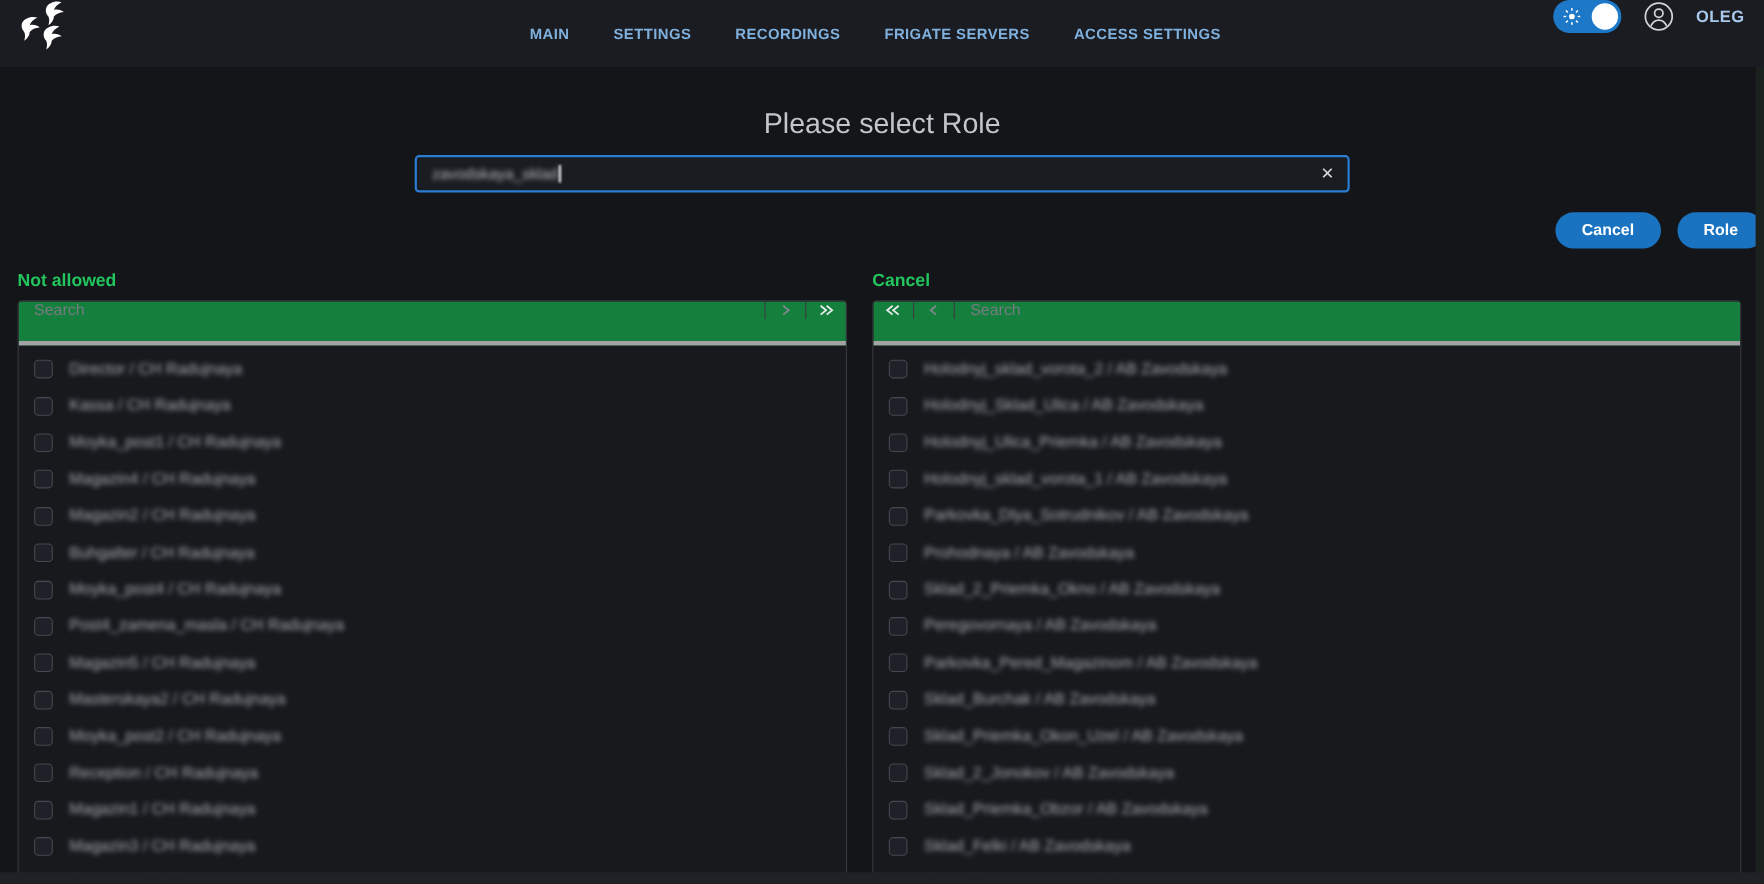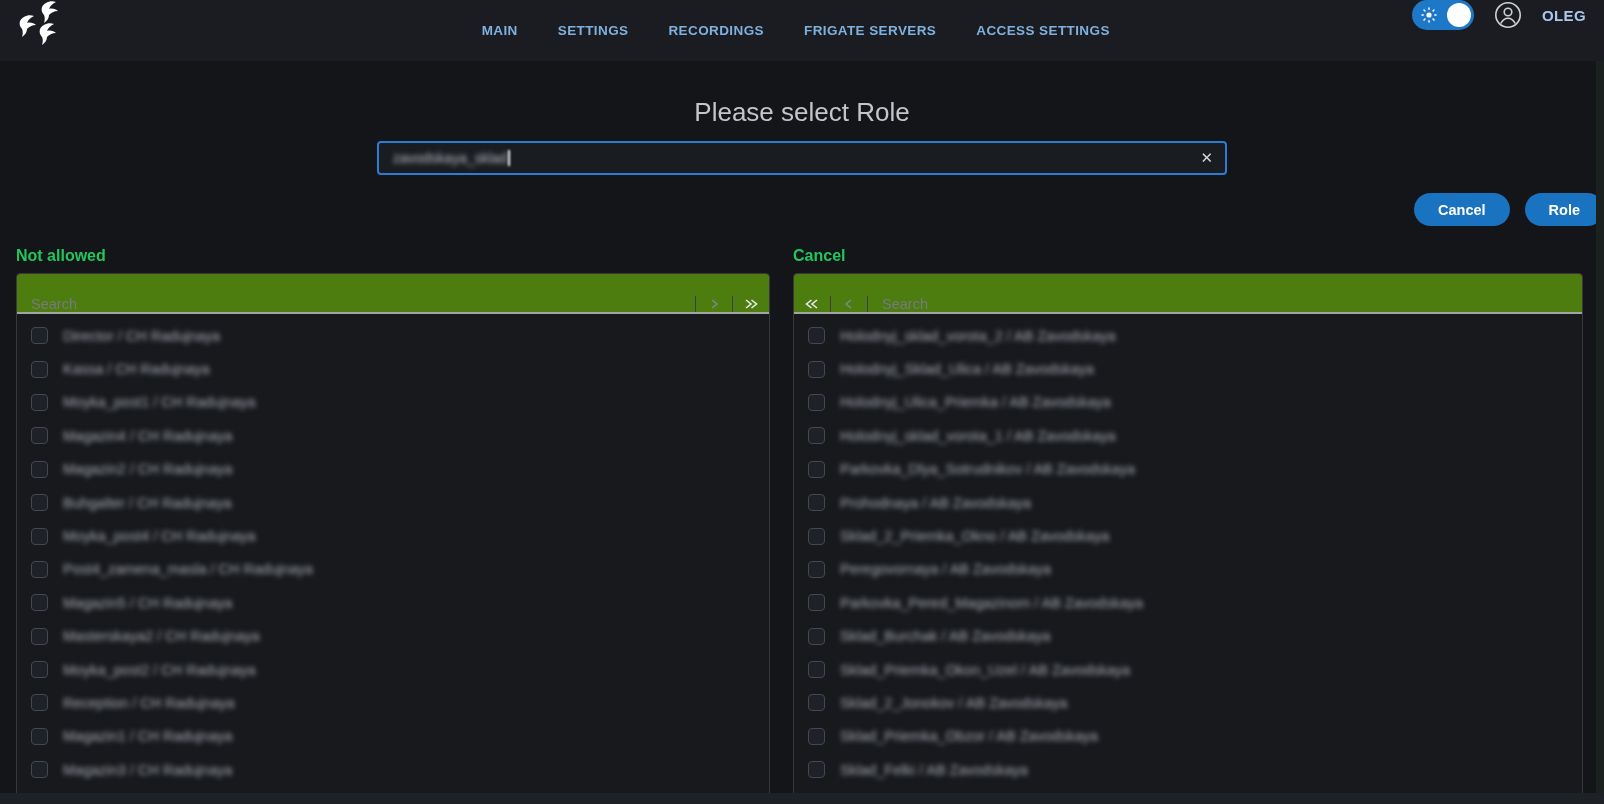--- a/index.html
+++ b/index.html
@@ -65,22 +65,22 @@
   .cols { display:flex; margin-top:21px; padding-left:16px; }
   .col-left { flex:0 0 754px; }
   .col-gap { flex:0 0 23px; }
   .col-right { flex:0 0 790px; }
   .col h2 { font-size:16px; font-weight:bold; color:#22c55e; margin-bottom:8px; }
   .panel {
     border:1px solid #37393e; border-radius:4px; background:#17191d;
     height:540px; display:flex; flex-direction:column; overflow:hidden;
   }
   .panel-head {
-    flex:none; height:40px; background:#4d7c0f; border-bottom:2px solid #a3a3a3;
-    display:flex; align-items:flex-end;
+    flex:none; height:40px; background:#15803d; border-bottom:4px solid #a3a3a3;
+    display:flex; align-items:flex-start;
   }
   .panel-search {
     flex:1; min-width:0; background:transparent; border:none; outline:none;
     color:#c8ccd0; font-size:14.5px; padding:0 14px; font-family:inherit;
   }
   .panel-search::placeholder { color:#767a81; }
   .xfer {
     flex:none; width:37px; background:transparent; border:none; cursor:pointer;
     display:flex; align-items:center; justify-content:center; padding:0;
   }

